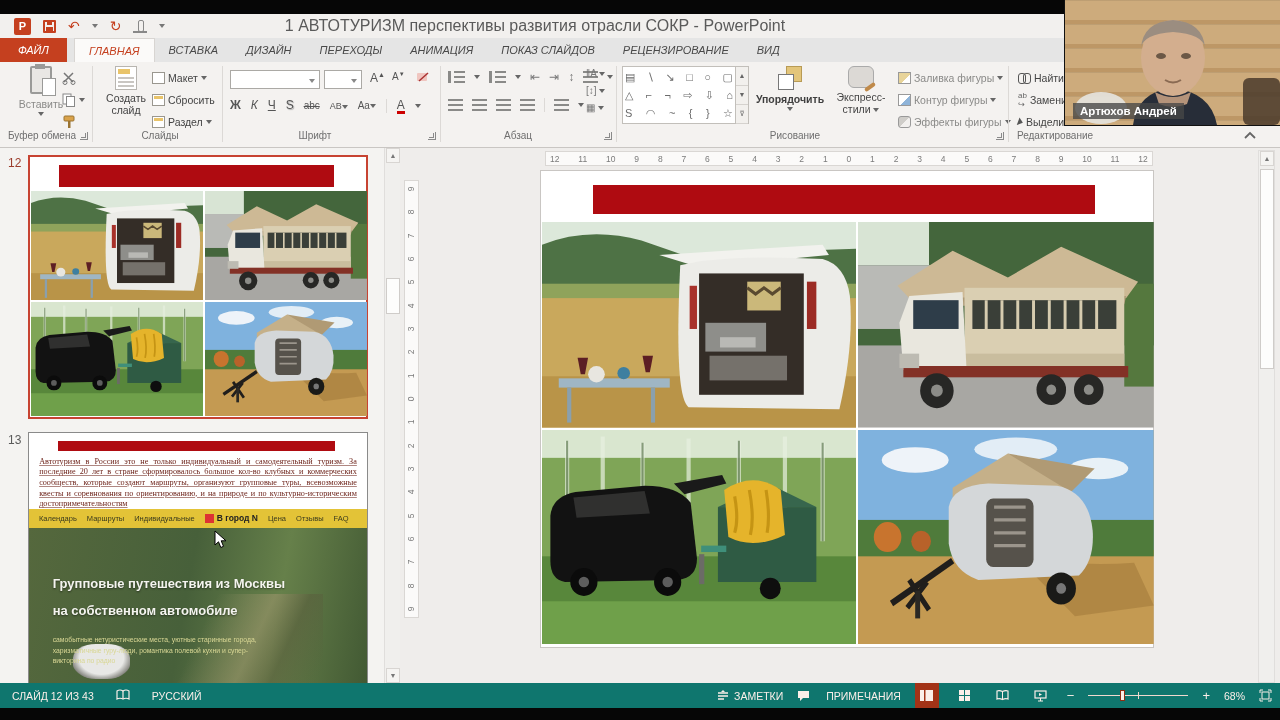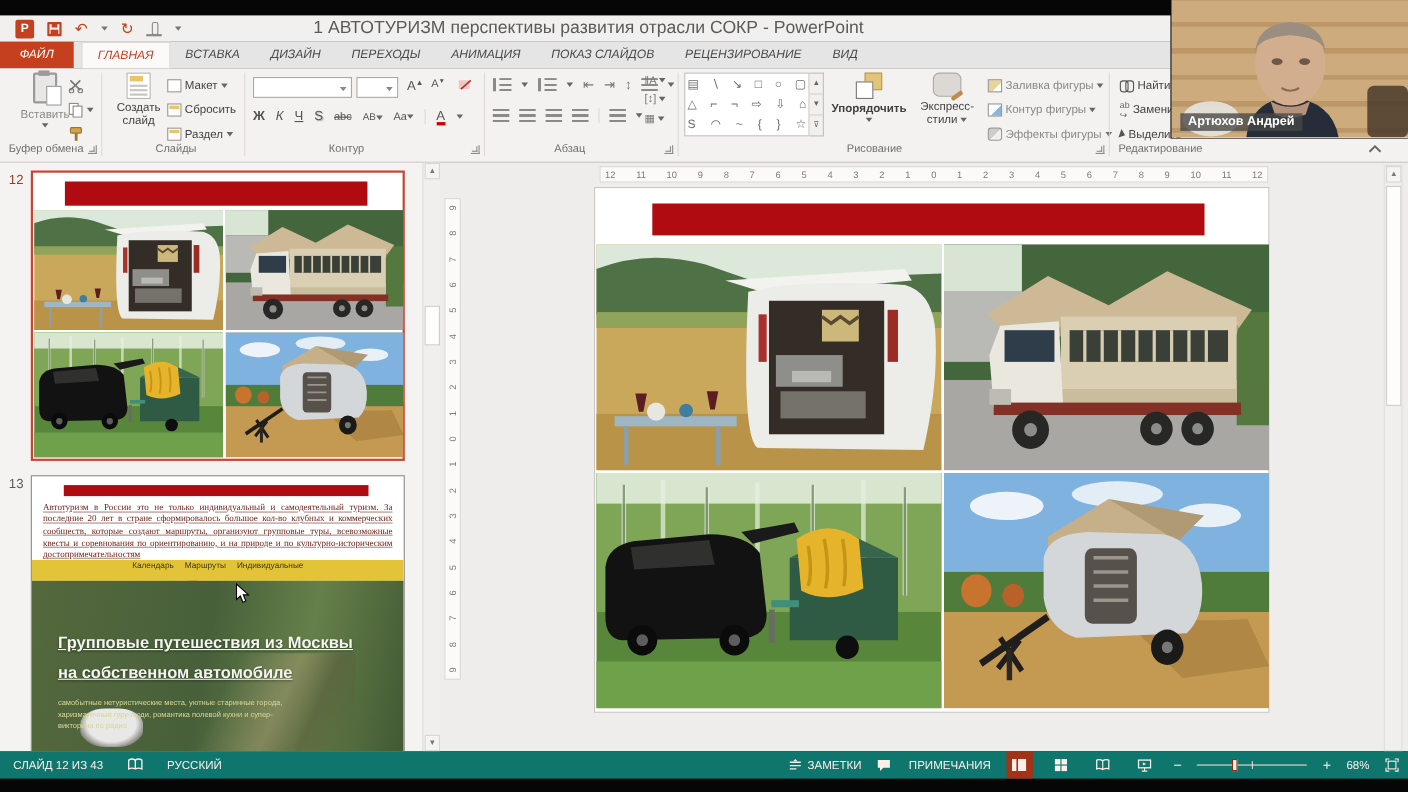--- a/index.html
+++ b/index.html
@@ -99,30 +99,30 @@
   .s12-grid { position:absolute; left:1px; right:1px; top:13%; bottom:1%;
               display:grid; grid-template-columns:51.5% 48.5%; grid-template-rows:49% 51%; gap:2px; }
   .s12-grid svg { width:100%; height:100%; display:block; }
 
   
   .s13-para { position:absolute; left:3%; top:9%; width:94%; font-family:"Liberation Serif", serif;
               font-size:8.2px; line-height:1.3; color:#6E241B; text-align:justify;
               text-decoration:underline; text-decoration-color:rgba(110,36,27,.55); }
   .s13-site { position:absolute; left:0; right:0; top:29%; bottom:-20%; overflow:hidden; }
   .site-nav { height:19px; background:#E3C337; display:flex; align-items:center; gap:10px;
-              font-size:7.5px; color:#3a3a1e; padding:0 10px;flex-direction:column; }
+              font-size:7.5px; color:#3a3a1e; padding:0 10px; }
   .site-logo { display:flex; align-items:center; gap:3px; font-weight:bold; font-size:8.5px; color:#222; }
   .site-logo i { width:9px; height:9px; background:#D33; display:inline-block; }
   .hero { position:absolute; left:0; right:0; top:19px; bottom:0;
           background:linear-gradient(100deg,#55683d 0%, #47603a 45%, #66804a 70%, #3e5531 100%); }
   .hero::before { content:""; position:absolute; left:42%; top:30%; width:45%; height:80%;
           background:linear-gradient(115deg, transparent 20%, rgba(160,150,110,.55) 45%, rgba(90,90,60,.5) 60%, transparent 80%); }
   .hero-car { position:absolute; left:13%; top:53%; width:17%; height:16%;
           background:radial-gradient(ellipse at 50% 40%, #E8E8E6 55%, #8a8a84 75%, transparent 78%); border-radius:40%; }
-  .hero-h { position:absolute; left:7%; color:#F4F4EF; font-weight:bold; font-size:15px; line-height:1.25; text-shadow:0 1px 2px rgba(0,0,0,.5);text-decoration:underline; }
+  .hero-h { position:absolute; left:7%; color:#F4F4EF; font-weight:bold; font-size:13px; line-height:1.25; text-shadow:0 1px 2px rgba(0,0,0,.5); }
   .hero-sub { position:absolute; left:7%; top:49%; width:62%; font-size:6.8px; color:#D9D795; line-height:1.5; }
 
   
   #panel-scroll { position:absolute; left:384px; top:0; width:16px; height:535px; background:#F0EFED; border-left:1px solid #E0DEDC; }
   .scroll-btn { position:absolute; left:1px; width:14px; height:15px; background:#F5F4F2; border:1px solid #D8D5D2; color:#777;
                 font-size:7px; text-align:center; line-height:14px; }
   .scroll-thumb { position:absolute; left:1px; width:14px; background:#FDFDFC; border:1px solid #CFCCC9; }
 
   
   #hruler { position:absolute; left:545px; top:3px; width:608px; height:15px; background:#FBFAF9; border:1px solid #DAD7D4;
@@ -353,21 +353,21 @@
     <span class="fbtn it" style="font-style:italic">К</span>
     <span class="fbtn it" style="text-decoration:underline">Ч</span>
     <span class="fbtn it" style="text-shadow:1px 1px 1px #aaa">S</span>
     <span class="fbtn it" style="text-decoration:line-through; font-size:10px">abc</span>
     <span class="fbtn it" style="font-size:9px"><span>АВ</span><span class="caret-d"></span></span>
     <span class="fbtn it" style="font-size:10px"><span>Aa</span><span class="caret-d"></span></span>
     <span style="display:inline-block; width:1px; height:14px; background:#DCD9D6; vertical-align:middle; margin-right:7px;"></span>
     <span class="fbtn it" style="border-bottom:3px solid #C00; line-height:1;">А</span>
     <span class="caret-d it"></span>
   </div>
-  <div class="grp-label" style="left:280px; width:70px;">Контур</div>
+  <div class="grp-label" style="left:280px; width:70px;">Шрифт</div>
   <div class="launcher it" style="left:428px;"></div>
   <div class="vsep" style="left:440px;"></div>
 
   <div style="position:absolute; left:448px; top:8px; display:flex; gap:9px; align-items:center;">
     <span class="lines-ic bul it"></span>
       <span class="caret-d it"></span>
     <span class="lines-ic bul it"></span>
       <span class="caret-d it"></span>
     <span class="it" style="color:#777; font-size:12px">⇤</span>
     <span class="it" style="color:#777; font-size:12px">⇥</span>

